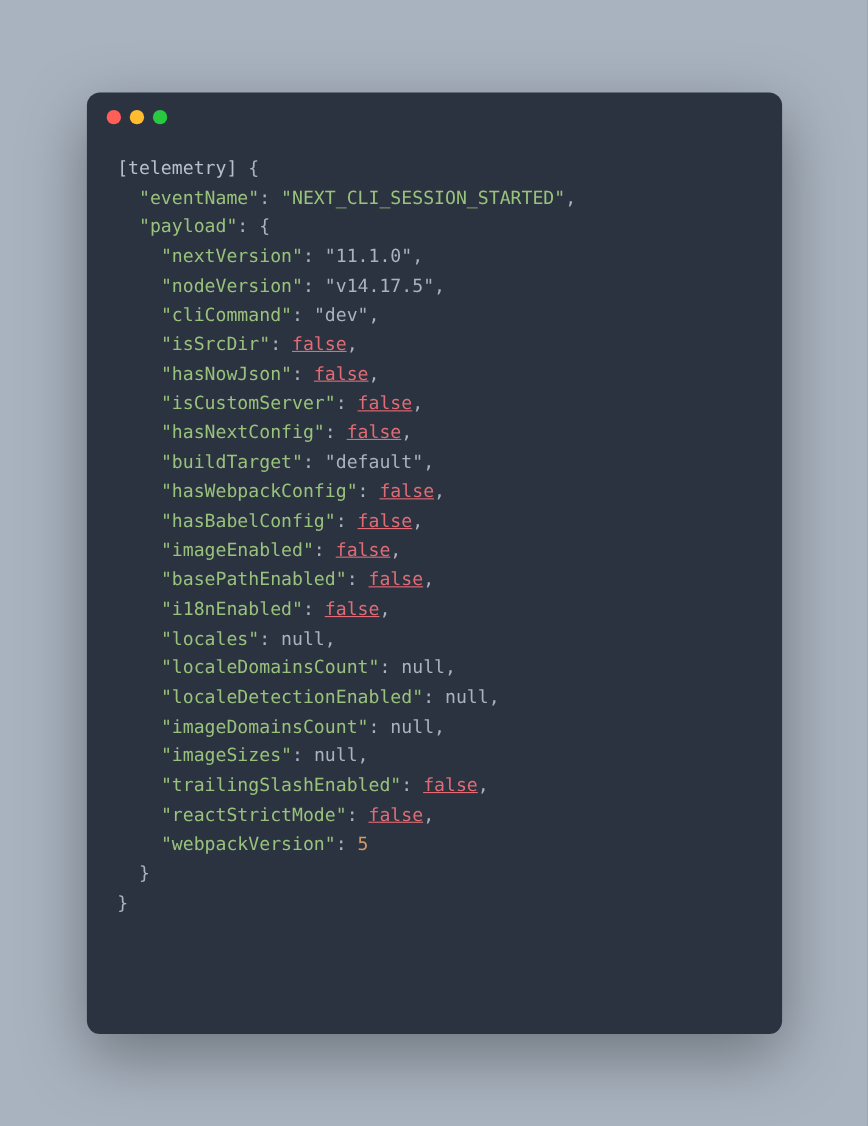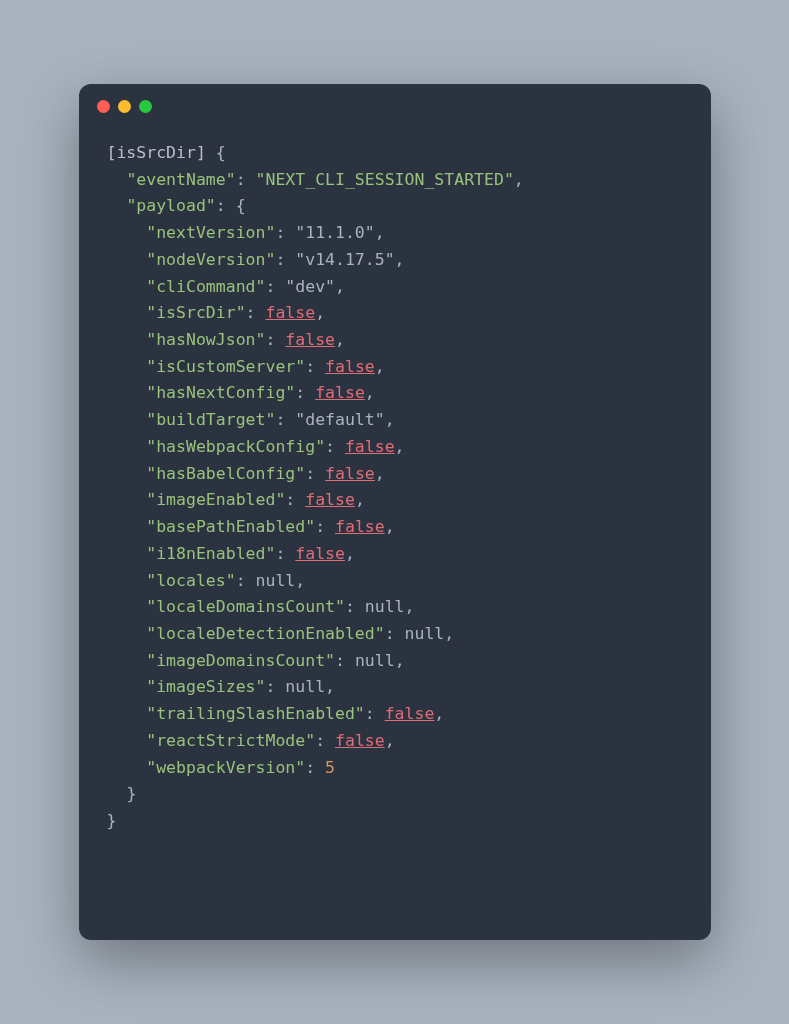--- a/index.html
+++ b/index.html
@@ -56,21 +56,21 @@
   </style>
 </head>
 <body>
 
 <div class="terminal-window">
   <div class="titlebar">
     <div class="traffic-light tl-red"></div>
     <div class="traffic-light tl-yellow"></div>
     <div class="traffic-light tl-green"></div>
   </div>
-  <div class="code-area" id="code-mount"><span class="tag">[isSrcDir]</span><span class="punc"> {</span>
+  <div class="code-area" id="code-mount"><span class="tag">[telemetry]</span><span class="punc"> {</span>
   <span class="key">"eventName"</span><span class="punc">: </span><span class="key">"NEXT_CLI_SESSION_STARTED"</span><span class="punc">,</span>
   <span class="key">"payload"</span><span class="punc">: {</span>
     <span class="key">"nextVersion"</span><span class="punc">: </span><span class="str">"11.1.0"</span><span class="punc">,</span>
     <span class="key">"nodeVersion"</span><span class="punc">: </span><span class="str">"v14.17.5"</span><span class="punc">,</span>
     <span class="key">"cliCommand"</span><span class="punc">: </span><span class="str">"dev"</span><span class="punc">,</span>
     <span class="key">"isSrcDir"</span><span class="punc">: </span><span class="bool">false</span><span class="punc">,</span>
     <span class="key">"hasNowJson"</span><span class="punc">: </span><span class="bool">false</span><span class="punc">,</span>
     <span class="key">"isCustomServer"</span><span class="punc">: </span><span class="bool">false</span><span class="punc">,</span>
     <span class="key">"hasNextConfig"</span><span class="punc">: </span><span class="bool">false</span><span class="punc">,</span>
     <span class="key">"buildTarget"</span><span class="punc">: </span><span class="str">"default"</span><span class="punc">,</span>

